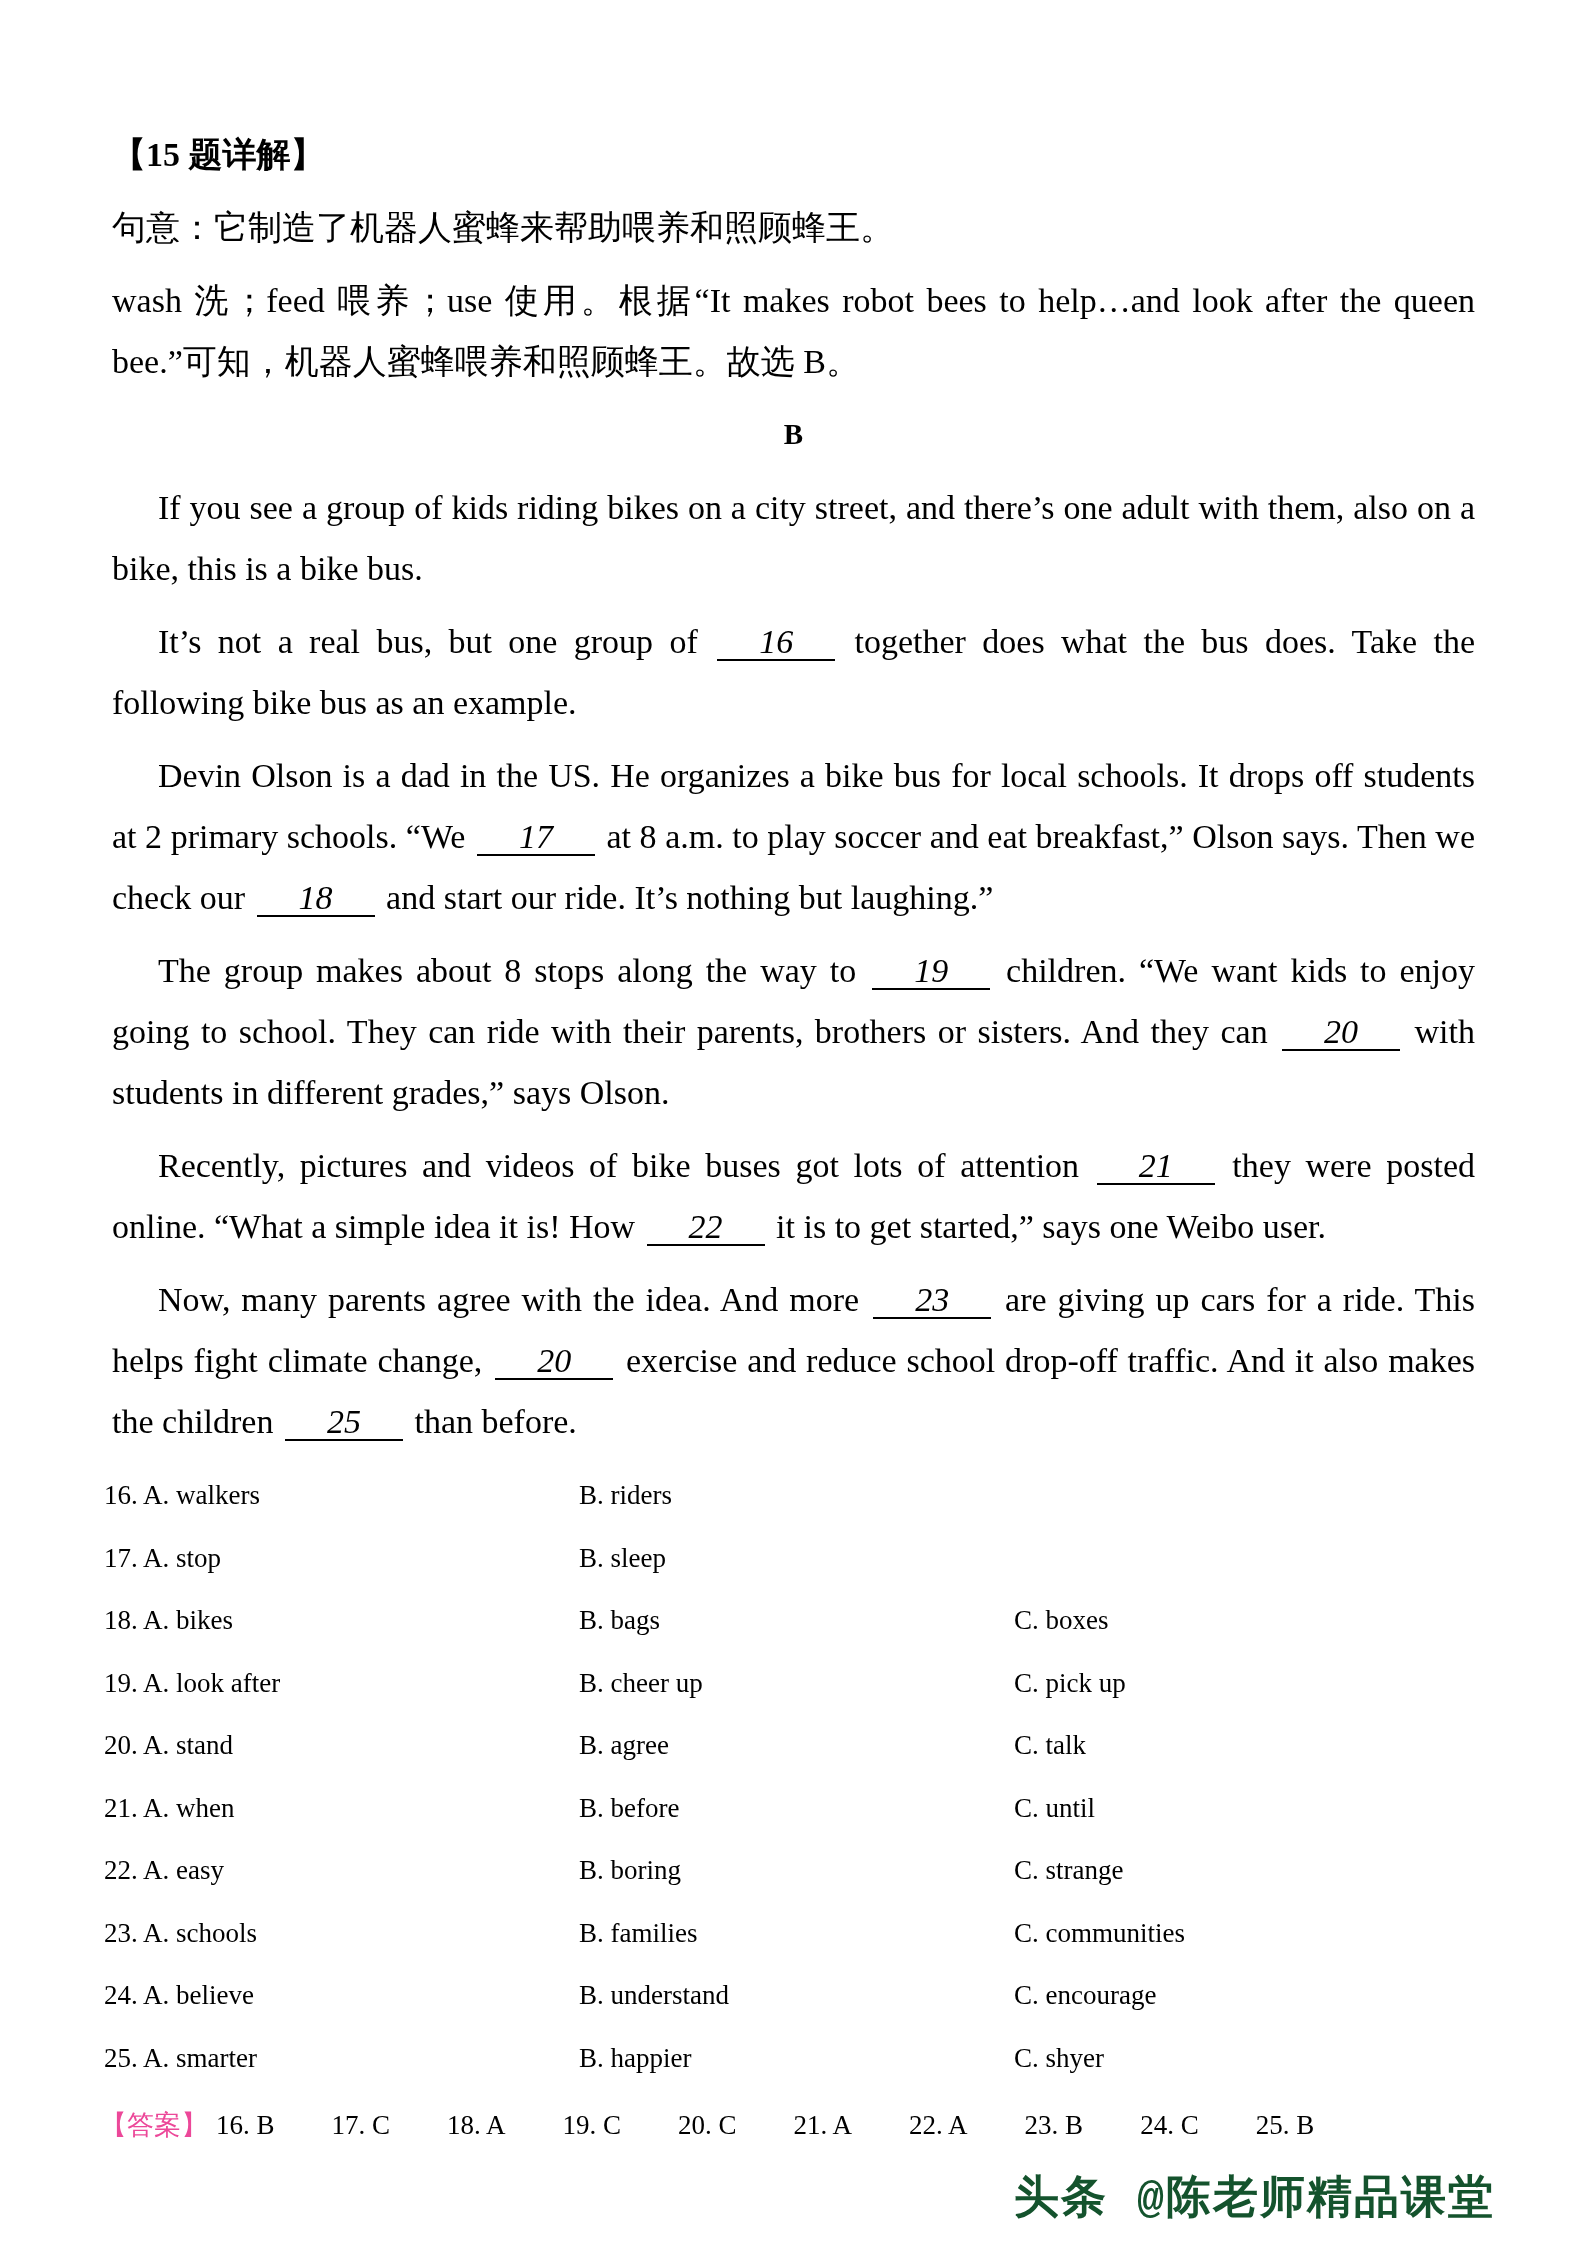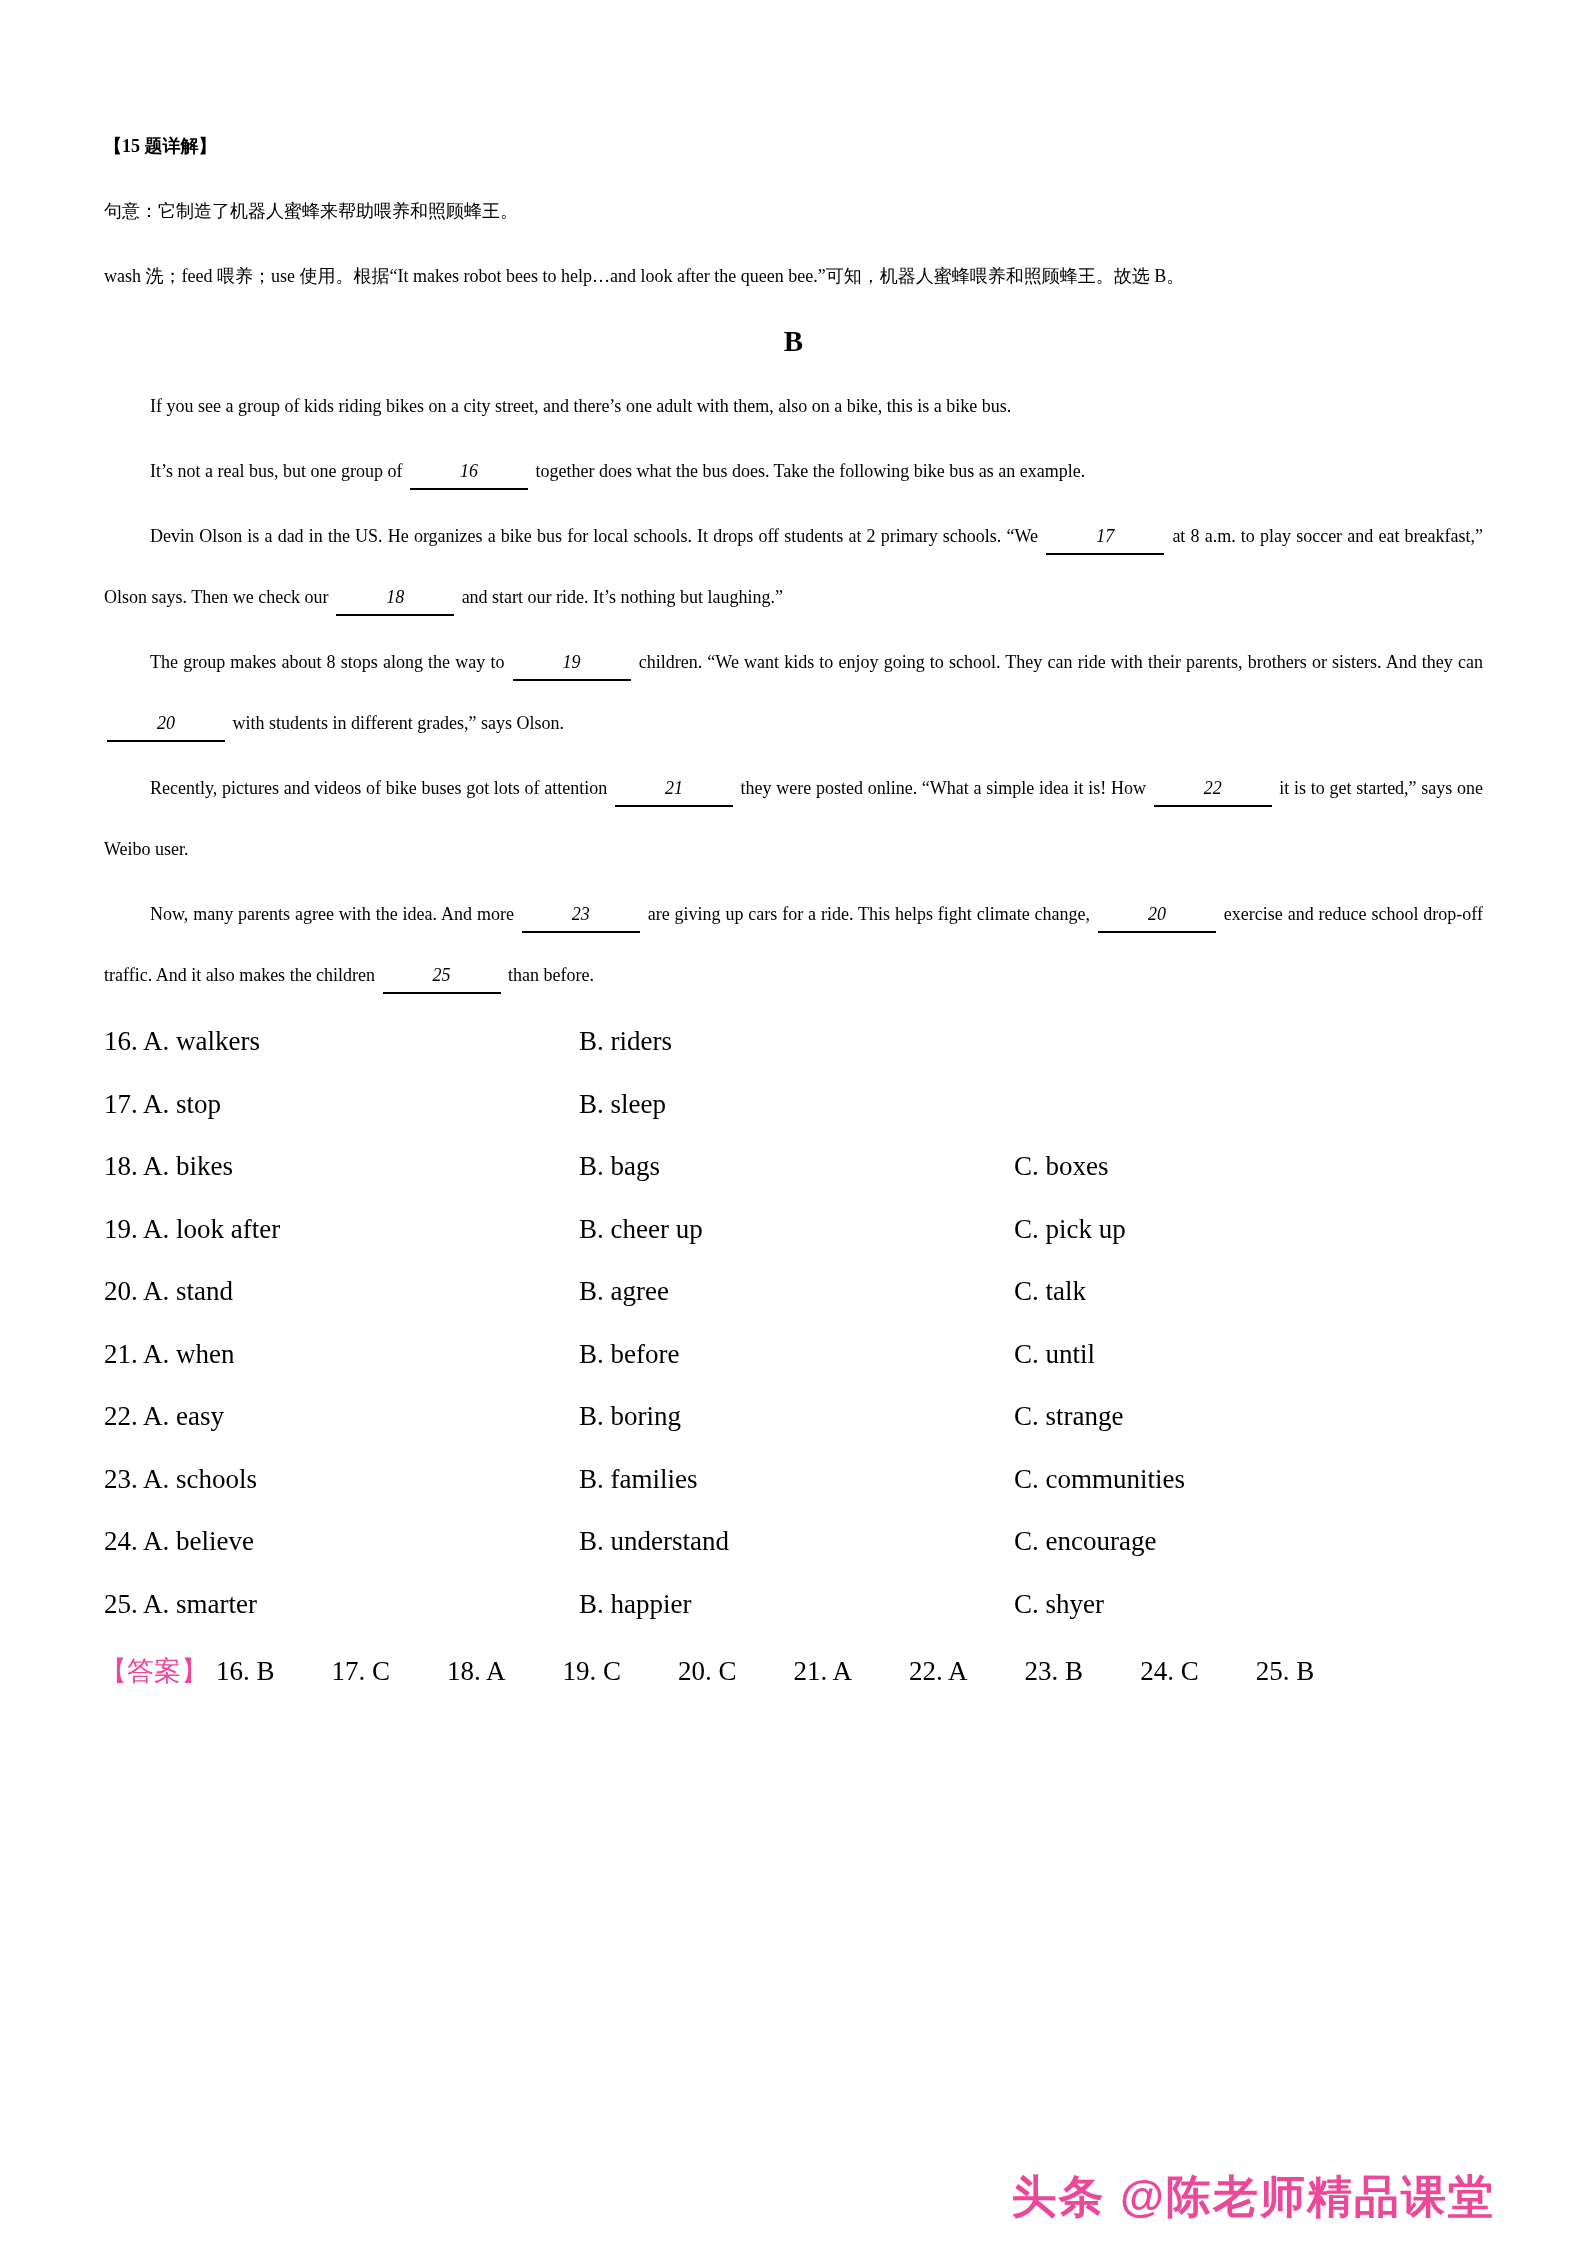--- a/index.html
+++ b/index.html
@@ -17,23 +17,23 @@
   }
   .page {
     position: absolute;
     top: 0; left: 0;
     width: 1587px;
     height: 2245px;
     box-sizing: border-box;
     padding: 112px 100px 0 100px;
   }
   .line, .para {
-    font-size: 18px;
+    font-size: 34px;
     line-height: 61px;
-    margin: 4px;
+    margin: 12px;
     text-align: justify;
   }
   .explain-title {
     font-weight: bold;
   }
   .para.indent {
     text-indent: 46px;
   }
   .section-label {
     text-align: center;
@@ -74,25 +74,25 @@
     margin-right: 8px;
   }
   .answer-item {
     margin-right: 57px;
   }
   .answer-item:last-child { margin-right: 0; }
   .watermark {
     position: absolute;
     right: 92px;
     bottom: 18px;
-    font-family: Liberation Sans, sans-serif;
+    font-family: Liberation Mono, monospace;
     font-weight: 700;
     font-size: 45px;
     letter-spacing: 2px;
-    color: #ec4899;
+    color: #14532d;
   }
 </style>
 </head>
 <body>
 
 <div class="page">
 
   <p class="line explain-title">【15 题详解】</p>
 
   <p class="line">句意：它制造了机器人蜜蜂来帮助喂养和照顾蜂王。</p>

